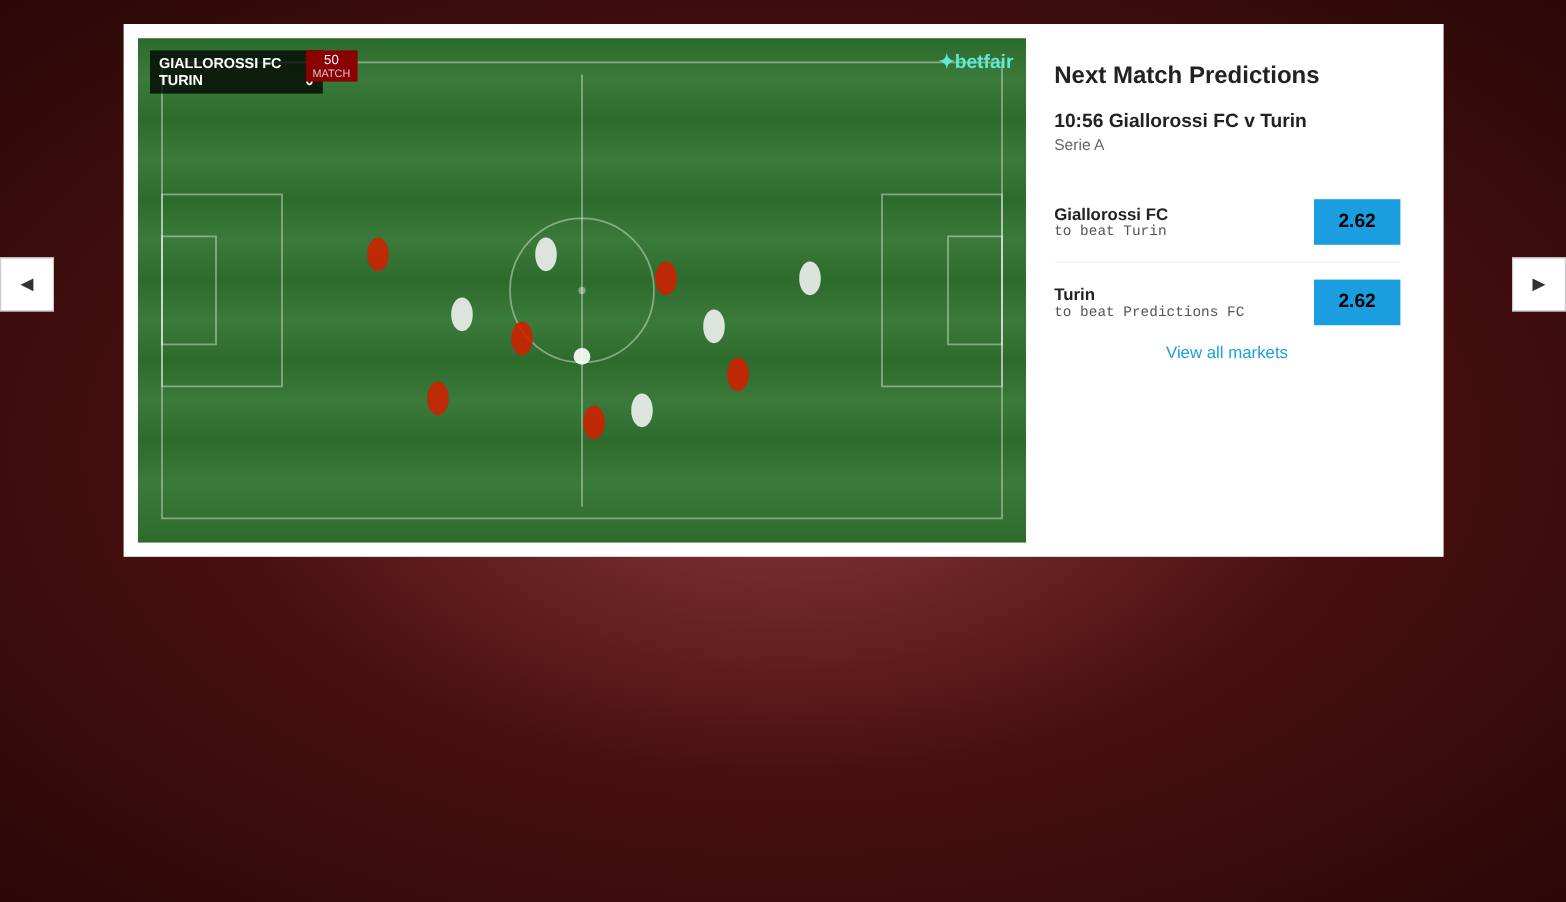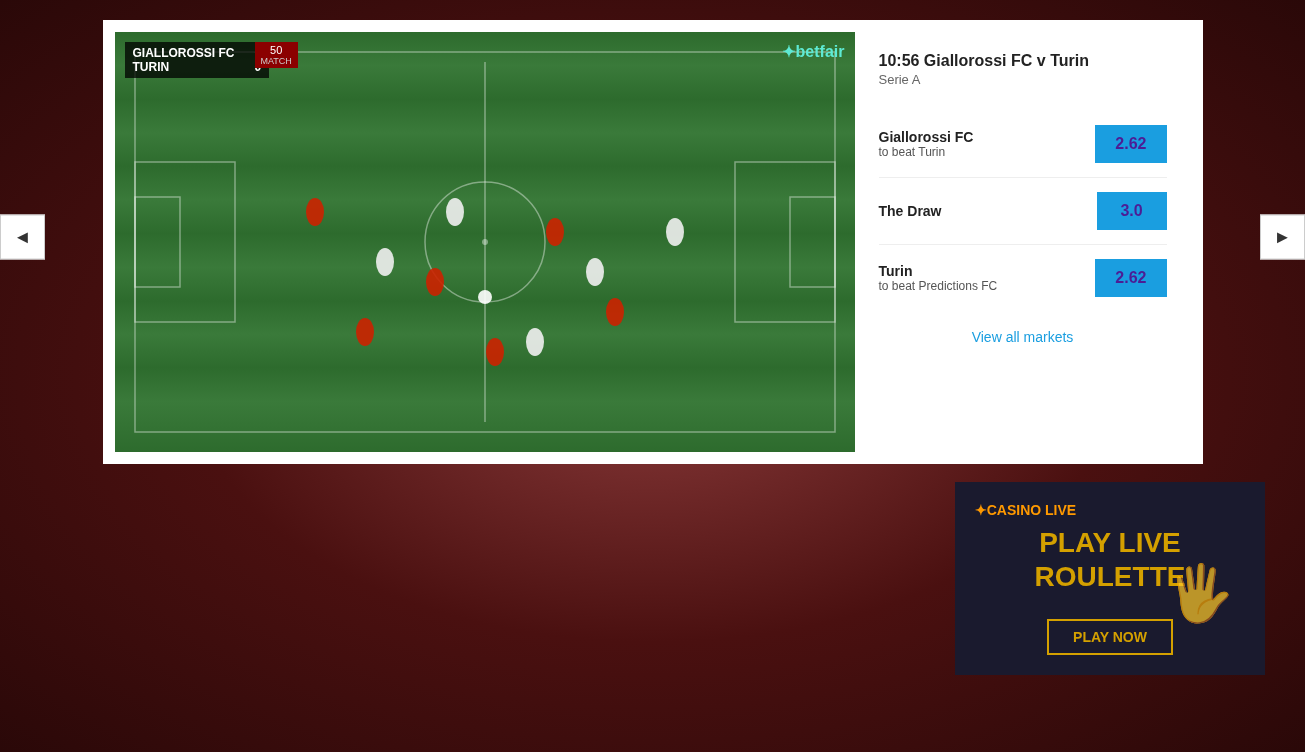--- a/index.html
+++ b/index.html
@@ -194,42 +194,42 @@
 
     .pred-team {
       font-weight: bold;
       color: #222;
       font-size: 14px;
     }
 
     .pred-sub {
       font-size: 12px;
       color: #555;
+      font-family: Liberation Mono, monospace;
     }
 
     .odds-btn {
       background: #1a9ee0;
-      color: #4c1d95;
+      color: #000000;
       border: none;
       padding: 10px 20px;
       font-size: 16px;
       font-weight: bold;
       cursor: pointer;
       min-width: 70px;
       text-align: center;
       margin-left: 44px;
     }
 
     .view-all-link {
       display: block;
       text-align: center;
       color: #1a9ee0;
       font-size: 14px;
       cursor: pointer;
-      margin-top: 18px;
       text-decoration: none;
     }
 
     
     .bottom-section {
       display: flex;
       gap: 0;
       padding: 0 40px;
       margin-top: 8px;
     }
@@ -522,38 +522,33 @@
           <div>50</div>
           <div class="mins-label">MATCH</div>
         </div>
 
         <div class="betfair-logo-top">
           <span>✦betfair</span>
         </div>
       </div>
 
       <div class="predictions-panel">
+        <h2>Next Match Predictions</h2>
 
         <div class="match-title">10:56 Giallorossi FC v Turin</div>
         <div class="league-name">Serie A</div>
 
         <div class="prediction-row">
           <div class="pred-label">
             <div class="pred-team">Giallorossi FC</div>
             <div class="pred-sub">to beat Turin</div>
           </div>
           <button class="odds-btn">2.62</button>
         </div>
 
-        <div class="prediction-row">
-          <div class="pred-label">
-            <div class="pred-team">The Draw</div>
-          </div>
-          <button class="odds-btn">3.0</button>
-        </div>
 
         <div class="prediction-row">
           <div class="pred-label">
             <div class="pred-team">Turin</div>
             <div class="pred-sub">to beat Predictions FC</div>
           </div>
           <button class="odds-btn">2.62</button>
         </div>
 
         <a class="view-all-link">View all markets</a>
@@ -606,23 +601,15 @@
         <div class="match-info-title">10:56 Giallorossi FC v Turin</div>
         <div class="match-info-league">Serie A</div>
       </div>
 
       <div class="match-started-bar">
         <div class="match-odds-label">Match Odds</div>
         <div class="match-started-text">MATCH STARTED!</div>
       </div>
     </div>
 
-    <div class="casino-ad">
-      <div class="casino-logo">
-        <span style="color:#ff9900;">✦</span><span>CASINO LIVE</span>
-      </div>
-      <div class="casino-title">PLAY LIVE<br>ROULETTE</div>
-      <div style="position:absolute; bottom:50px; right:30px; font-size:55px; opacity:0.7;">🖐</div>
-      <button class="play-now-btn">PLAY NOW</button>
-    </div>
 
   </div>
 </div>
 
 </body></html>

